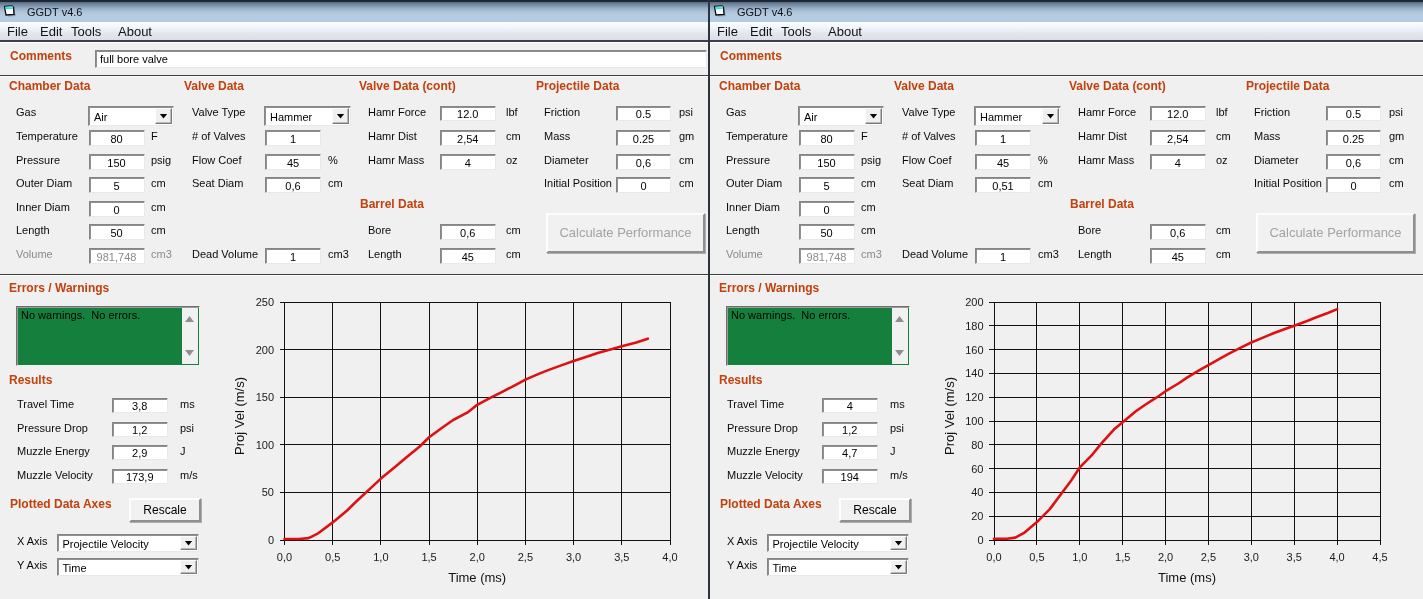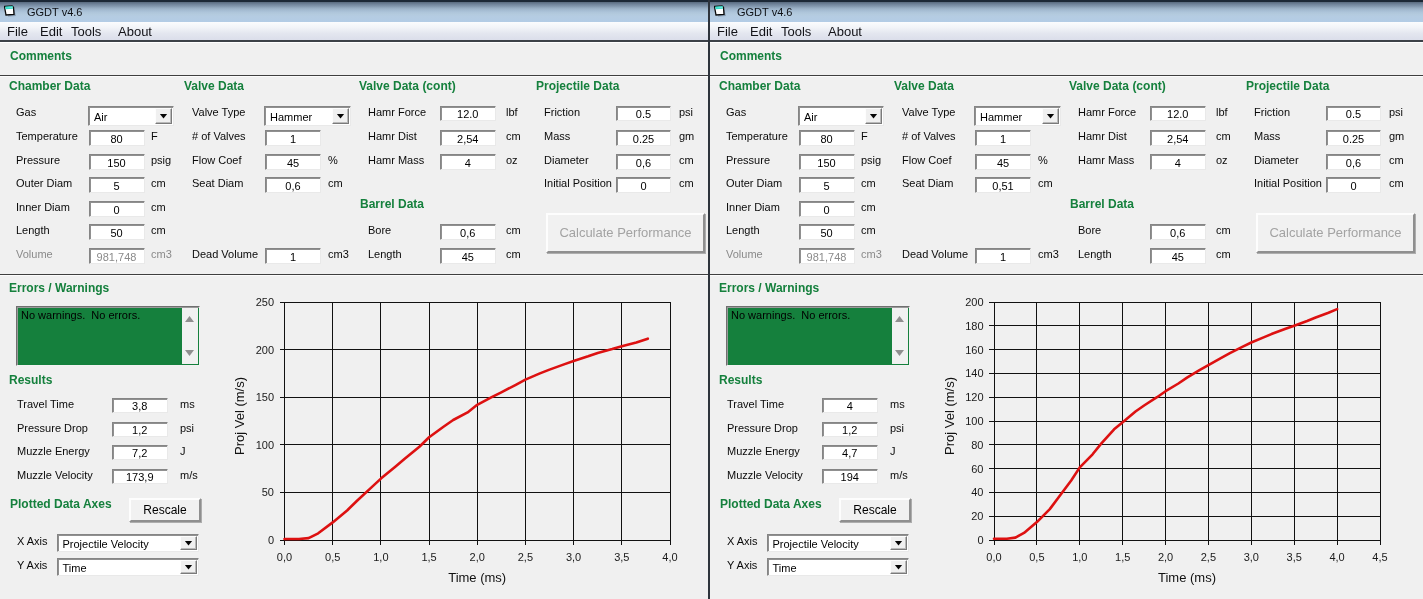--- a/index.html
+++ b/index.html
@@ -8,21 +8,21 @@
 .w2{left:710px;width:713px}
 .tbar{position:absolute;left:0;top:0;width:100%;height:22px;
  background:linear-gradient(180deg,#1c2836 0%,#1c2836 8%,#5a6c80 10%,#70839a 19%,#8297ad 28%,#97adc3 37%,#a4bbd1 46%,#aec5da 56%,#b3cade 65%,#b5cce2 74%,#b3cce5 100%)}
 .ticon{position:absolute;left:4px;top:5px}
 .ttext{position:absolute;left:27px;top:6px;font-size:11px;color:#0e1116}
 .mbar{position:absolute;left:0;top:22px;width:100%;height:18px;
  background:linear-gradient(180deg,#fbfcfe 0%,#f2f4f8 30%,#e3e6ef 65%,#dbdeea 100%)}
 .mbar span{position:absolute;top:1.5px;font-size:13px;color:#131318}
 .mline{position:absolute;left:0;top:40px;width:100%;height:3px;background:#3c4148;border-bottom:1px solid #fff}
 .sep{position:absolute;left:0;width:100%;height:2px;background:#3f3f3f;border-bottom:1px solid #fcfcfc}
-.hd{position:absolute;font-size:12px;line-height:13px;font-weight:bold;color:#15803d;white-space:nowrap}
+.hd{position:absolute;font-size:12px;line-height:13px;font-weight:bold;color:#c2410c;white-space:nowrap}
 .lb{position:absolute;font-size:11px;color:#0a0a0a;height:16px;line-height:16px;white-space:nowrap}
 .gray{color:#8a8a8a}
 .tb{position:absolute;background:#fff;font-size:11px;color:#000;text-align:center;
  border:1px solid;border-color:#858585 #e9e9e9 #e9e9e9 #858585;box-shadow:inset 1px 1px 0 #909090;white-space:nowrap}
 .tb.cmt{text-align:left;padding-left:4px}
 .cursor{display:inline-block;width:1.5px;height:13px;background:#000;vertical-align:-3px;margin-left:6px}
 .cb{position:absolute;background:#fff;border:1px solid;border-color:#858585 #e9e9e9 #e9e9e9 #858585;box-shadow:inset 1px 1px 0 #909090}
 .cbt{position:absolute;left:5px;top:1px;color:#000;white-space:nowrap}
 .cbb{position:absolute;right:1px;top:1px;width:17px;background:#f0f0f0;
  border:1px solid;border-color:#fdfdfd #7a7a7a #7a7a7a #fdfdfd;box-shadow:1px 0 0 #fff,inset -1px -1px 0 #b9b9b9}
@@ -50,20 +50,21 @@
       <span class="ttext">GGDT v4.6</span>
     </div>
     <div class="mbar">
       <span style="left:7px">File</span>
       <span style="left:40px">Edit</span>
       <span style="left:71px">Tools</span>
       <span style="left:118px">About</span>
     </div>
     <div class="mline"></div>
     <div class="hd" style="left:10px;top:50px">Comments</div>
+    <div class="tb cmt" style="left:95px;top:50px;width:612px;height:18px;line-height:16px">full bore valve</div>
     <div class="sep" style="top:75px"></div>
     <div class="hd" style="left:9px;top:80px">Chamber Data</div>
     <div class="hd" style="left:184px;top:80px">Valve Data</div>
     <div class="hd" style="left:359px;top:80px">Valve Data (cont)</div>
     <div class="hd" style="left:536px;top:80px">Projectile Data</div>
     <div class="lb " style="left:16px;top:104px;width:170px">Gas</div>
     <div class="lb " style="left:16px;top:128px;width:170px">Temperature</div>
     <div class="lb " style="left:16px;top:151.5px;width:170px">Pressure</div>
     <div class="lb " style="left:16px;top:175px;width:170px">Outer Diam</div>
     <div class="lb " style="left:16px;top:198.5px;width:170px">Inner Diam</div>
@@ -148,21 +149,21 @@
       </div>
     </div>
     <div class="hd" style="left:9px;top:373.5px">Results</div>
     <div class="lb " style="left:17px;top:396px;width:92px">Travel Time</div>
     <div class="tb" style="left:112px;top:398px;width:55.5px;height:15px;line-height:15px">3,8</div>
     <div class="lb" style="left:180px;top:396px;width:60px">ms</div>
     <div class="lb " style="left:17px;top:419.5px;width:92px">Pressure Drop</div>
     <div class="tb" style="left:112px;top:421.5px;width:55.5px;height:15px;line-height:15px">1,2</div>
     <div class="lb" style="left:180px;top:419.5px;width:60px">psi</div>
     <div class="lb " style="left:17px;top:443px;width:92px">Muzzle Energy</div>
-    <div class="tb" style="left:112px;top:445px;width:55.5px;height:15px;line-height:15px">7,2</div>
+    <div class="tb" style="left:112px;top:445px;width:55.5px;height:15px;line-height:15px">2,9</div>
     <div class="lb" style="left:180px;top:443px;width:60px">J</div>
     <div class="lb " style="left:17px;top:467px;width:92px">Muzzle Velocity</div>
     <div class="tb" style="left:112px;top:469px;width:55.5px;height:15px;line-height:15px">173,9</div>
     <div class="lb" style="left:180px;top:467px;width:60px">m/s</div>
     <div class="hd" style="left:10px;top:498px">Plotted Data Axes</div>
     <div class="btn" style="left:129px;top:498px;width:72px;height:24px;line-height:21px">Rescale</div>
     <div class="lb " style="left:17px;top:533px;width:40px">X Axis</div>
     <div class="lb " style="left:17px;top:557px;width:40px">Y Axis</div>
     <div class="cb" style="left:56.5px;top:534px;width:142.5px;height:18px">
       <span class="cbt" style="font-size:11px;line-height:16px">Projectile Velocity</span>

